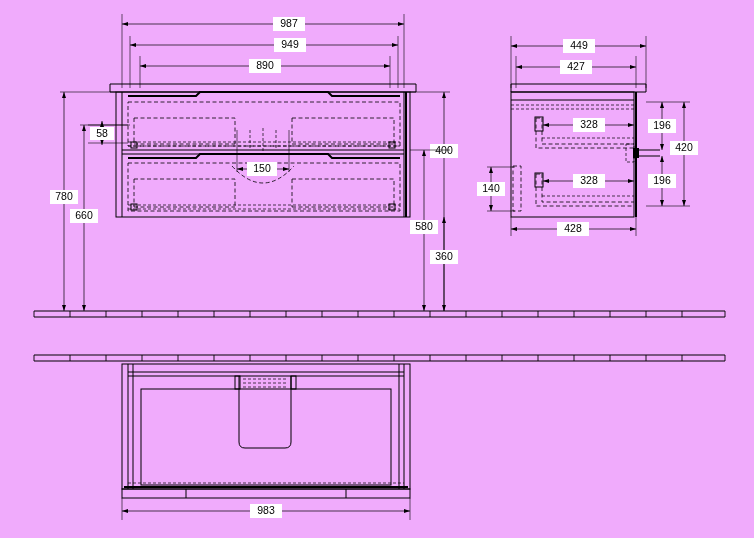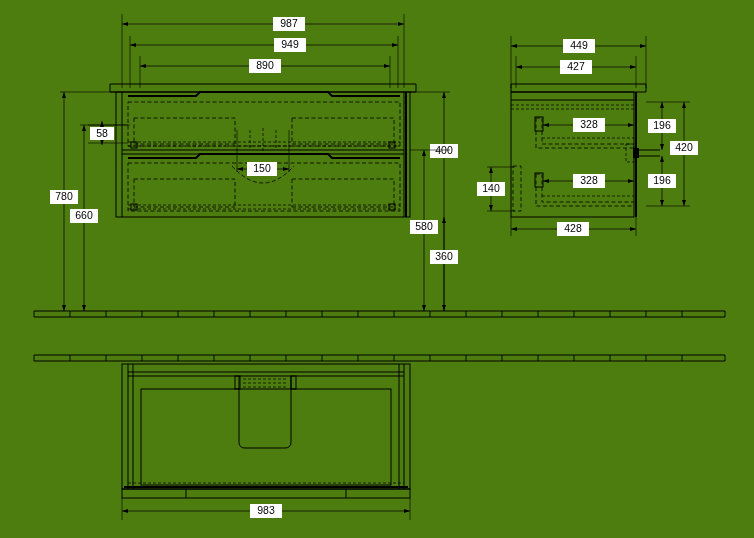--- a/index.html
+++ b/index.html
@@ -1,18 +1,18 @@
 <!DOCTYPE html>
 <html><head>
 <meta charset="utf-8">
 <style>
   html,body{margin:0;padding:0;background:#ffffff;}
   body{width:754px;height:538px;overflow:hidden;
        font-family:"Liberation Sans", sans-serif;}
-  #stage{position:relative;width:754px;height:538px;background:#4d7c0f;}
+  #stage{position:relative;width:754px;height:538px;background:#f0abfc;}
   svg#drawing{position:absolute;left:0;top:0;width:754px;height:538px;}
   .dimtext{font-family:"Liberation Sans", sans-serif;font-size:10.5px;fill:#000;
            text-anchor:middle;dominant-baseline:middle;}
   .solid{stroke:#000;fill:none;stroke-width:1;}
   .thick{stroke:#000;fill:none;stroke-width:2;}
   .dash{stroke:#000;fill:none;stroke-width:0.8;stroke-dasharray:4 2.5;}
   .dashfine{stroke:#000;fill:none;stroke-width:0.7;stroke-dasharray:3 2;}
   .ext{stroke:#000;fill:none;stroke-width:0.6;}
   .dimline{stroke:#000;fill:none;stroke-width:0.7;}
   .hatchline{stroke:#000;fill:none;stroke-width:1.1;}

